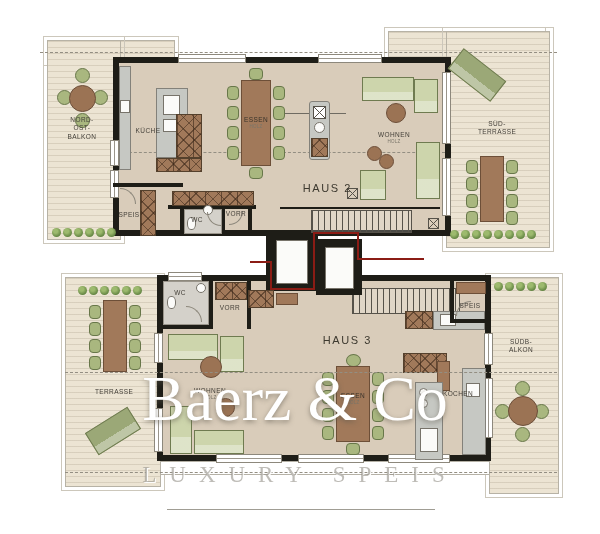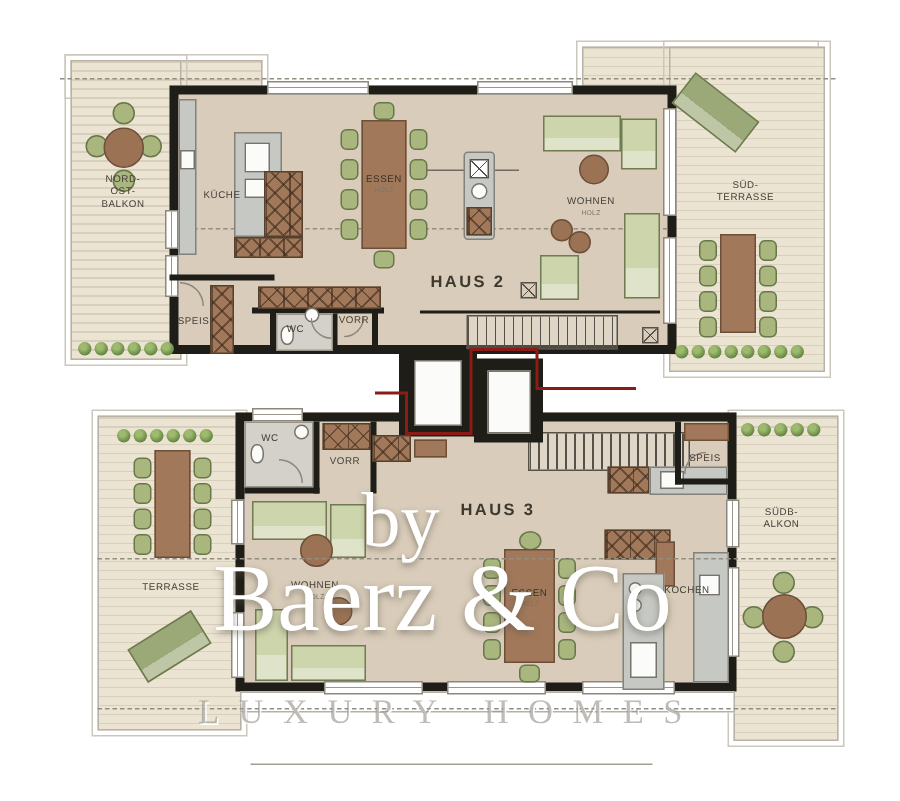--- a/index.html
+++ b/index.html
@@ -37,21 +37,21 @@
   .eave{background:#fff;border:1px solid #b5b1a6;box-sizing:border-box;}
   .arc{border:1px solid #8d887c;box-sizing:border-box;background:transparent;}
   .xsym{border:1px solid #56524a;box-sizing:border-box;
         background-image:linear-gradient(45deg,transparent 47%,#56524a 47% 53%,transparent 53%),
                          linear-gradient(-45deg,transparent 47%,#56524a 47% 53%,transparent 53%);}
   .plants{display:flex;gap:2px;}
   .pl{width:9px;height:9px;border-radius:50%;
       background:radial-gradient(circle at 40% 35%,#9dba6e 25%,#5f813f 75%);}
   .lbl{font-size:6.5px;line-height:1.3;letter-spacing:.4px;color:#45413a;text-align:center;
        white-space:pre-line;}
-  .lbl-big{font-size:11px;letter-spacing:1.6px;color:#3d392f;text-align:center;white-space:nowrap;font-weight:bold;}
+  .lbl-big{font-size:11px;letter-spacing:1.6px;color:#3d392f;text-align:right;white-space:nowrap;}
   .sub{display:block;font-size:4.5px;letter-spacing:.2px;color:#7a756a;}
   .wm{font-family:"Liberation Serif",serif;color:#fff;text-align:center;z-index:30;}
   .wm-by{font-size:52px;text-shadow:0 2px 4px rgba(95,90,78,.65);}
   .wm-brand{font-size:64px;white-space:nowrap;text-shadow:0 2px 5px rgba(95,90,78,.6);}
   .wm-tag{font-size:23px;letter-spacing:13px;color:rgba(150,147,138,.62);
           text-shadow:1px 1px 0 rgba(255,255,255,.95);white-space:nowrap;}
   .wm-line{height:1px;background:#a09d94;z-index:30;}
 </style>
 </head>
 <body>
@@ -289,18 +289,17 @@
       <i class="pl"></i>
   </div>
   <div class="a lbl" style="left:498px;top:338px;width:46px;"><span>SÜDB-
 ALKON</span></div>
   <i class="a cc" style="left:515px;top:381px;width:15px;height:15px;"></i>
   <i class="a cc" style="left:515px;top:427px;width:15px;height:15px;"></i>
   <i class="a cc" style="left:495px;top:404px;width:15px;height:15px;"></i>
   <i class="a cc" style="left:534px;top:404px;width:15px;height:15px;"></i>
   <div class="a pouf" style="left:508px;top:396px;width:30px;height:30px;"></div>
 
-  <div class="a wm wm-by" style="left:212px;top:318px;width:110px;"><span>by</span></div>
   <div class="a wm wm-brand" style="left:100px;top:362px;width:390px;"><span>Baerz &amp; Co</span></div>
-  <div class="a wm wm-tag" style="left:115px;top:462px;width:370px;"><span>LUXURY HOMES</span></div>
+  <div class="a wm wm-tag" style="left:115px;top:462px;width:370px;"><span>LUXURY SPEIS</span></div>
   <div class="a wm-line" style="left:167px;top:509px;width:268px;"></div>
 
 </div>
 
 </body></html>

